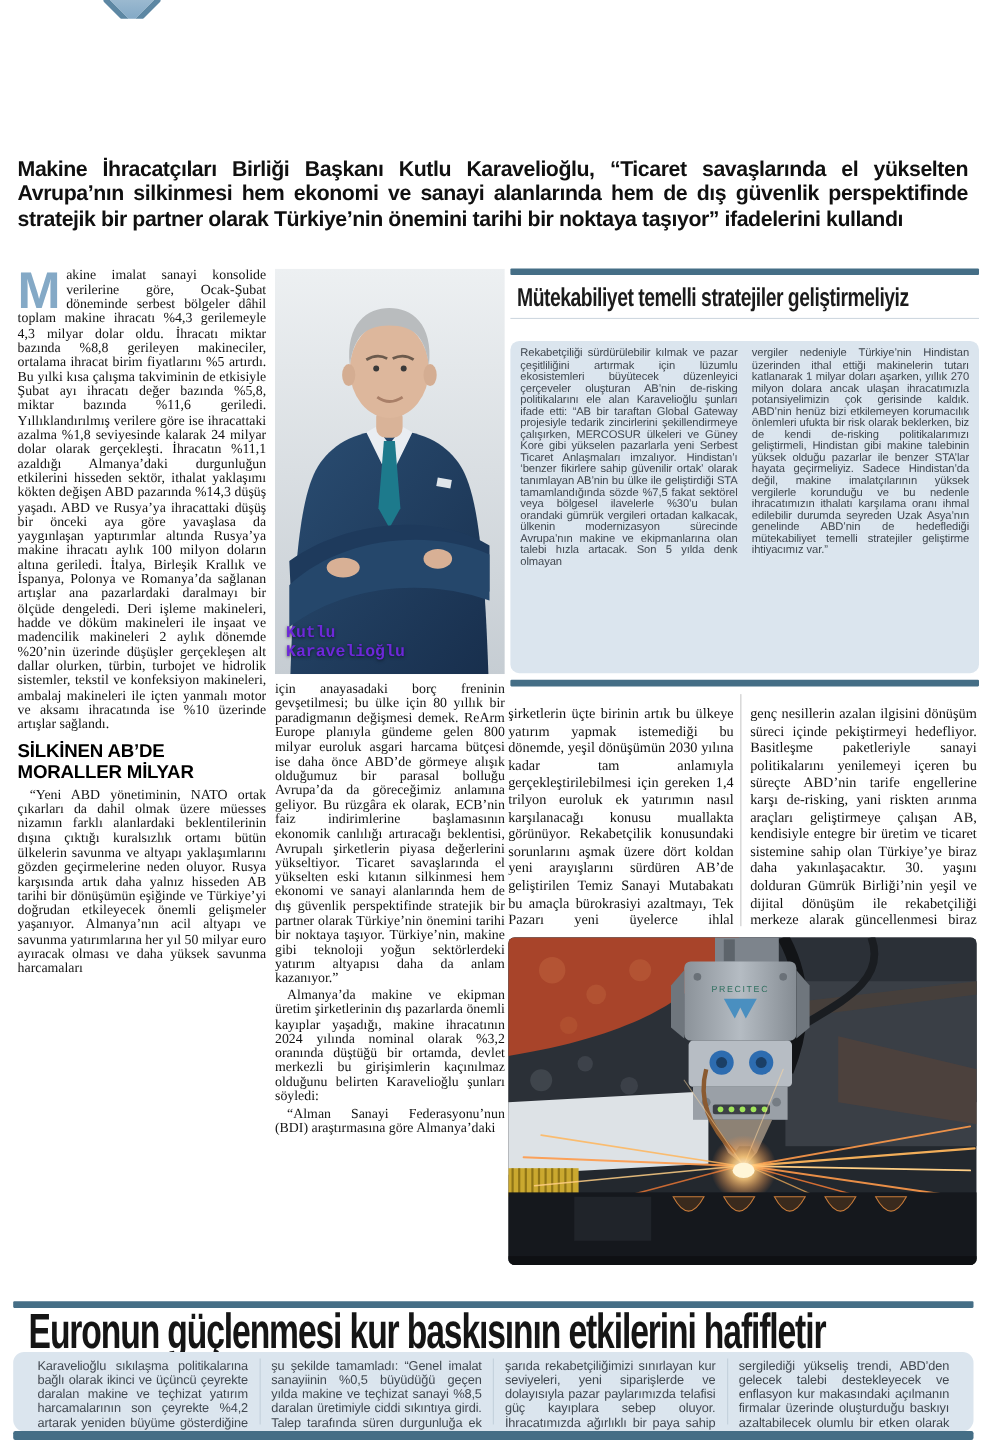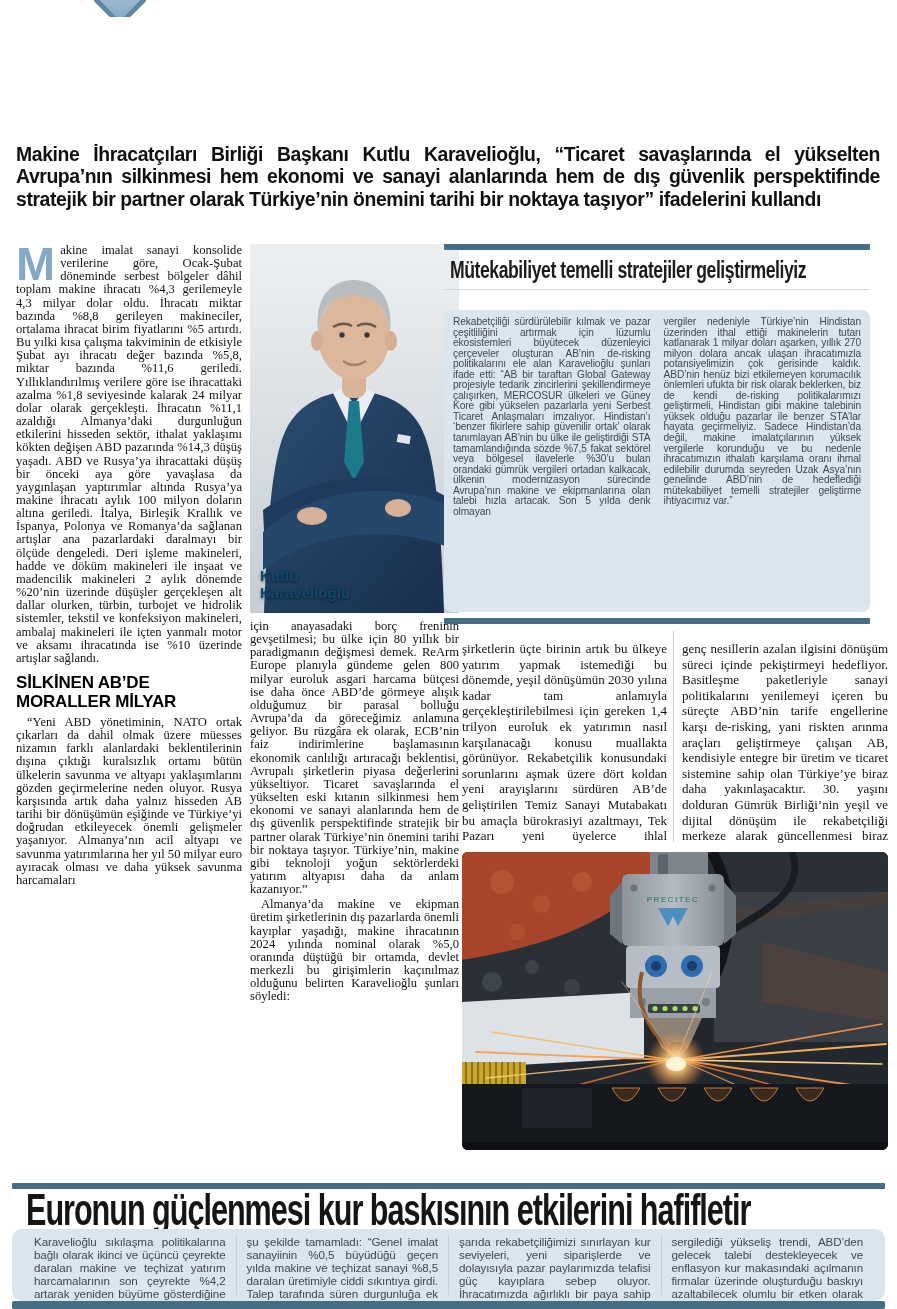--- a/index.html
+++ b/index.html
@@ -29,25 +29,25 @@
   .indent{text-indent:11px;}
   .dropcap{float:left;font-family:"Liberation Sans","DejaVu Sans",sans-serif;font-weight:700;
         font-size:47px;line-height:38px;color:#84a9c6;padding:1px 5px 0 0;}
   .subheading{font-family:"Liberation Sans","DejaVu Sans",sans-serif;font-weight:700;
         font-size:17px;line-height:19px;letter-spacing:-0.2px;margin:8px 0 5px 0;color:#000;text-align:left;}
 
   
   .portrait{position:relative;width:209px;height:369px;margin-bottom:7px;overflow:hidden;}
   .portrait svg{display:block;}
   .portrait-caption{position:absolute;left:10px;bottom:12px;
-        font-family:Liberation Sans, sans-serif;font-weight:700;font-size:15px;line-height:17px;
-        color:#0c4a6e;text-shadow:0 1px 3px rgba(0,0,0,.6);width:110px;}
-
-  
-  .qbox{position:absolute;left:444px;top:244px;width:426px;height:373px;}
+        font-family:Liberation Mono, monospace;font-weight:700;font-size:15px;line-height:17px;
+        color:#6d28d9;text-shadow:0 1px 3px rgba(0,0,0,.6);width:110px;}
+
+  
+  .qbox{position:absolute;left:464px;top:244px;width:426px;height:373px;}
   .qb-bar{height:6px;background:#456e86;border-radius:1px;}
   .qb-title{font-family:"Liberation Sans","DejaVu Sans",sans-serif;font-weight:700;font-size:23.5px;
         letter-spacing:-0.6px;color:#1b1b1b;margin:7px 0 0 6px;white-space:nowrap;
         transform:scaleX(0.75);transform-origin:0 50%;}
   .qb-rule{border-bottom:1px solid #cfd8e0;margin:5px 0 0 0;}
   .qb-panel{margin-top:20px;background:#dbe5ee;border-radius:8px;height:288px;padding:7px 9px;
         display:flex;gap:13px;overflow:hidden;}
   .qb-col{flex:1;font-family:"Liberation Sans","DejaVu Sans",sans-serif;font-size:10.2px;line-height:10.55px;
         color:#40474f;text-align:justify;letter-spacing:-0.1px;}
   .qb-bot{margin-top:6px;}
@@ -119,21 +119,22 @@
         <path d="M83 83 q10 -6 19 -1" stroke="#6b5a4c" stroke-width="2.5" fill="none"></path>
         <path d="M107 82 q10 -5 19 1" stroke="#6b5a4c" stroke-width="2.5" fill="none"></path>
         <circle cx="92" cy="91" r="2.7" fill="#3a3a3a"></circle>
         <circle cx="117" cy="91" r="2.7" fill="#3a3a3a"></circle>
         <path d="M93 117 q11 8 23 0" stroke="#a97f68" stroke-width="2.5" fill="none"></path>
         <rect x="148" y="190" width="13" height="8" fill="#dfe5ea" transform="rotate(10 148 190)"></rect>
       </svg>
       <div class="portrait-caption">Kutlu Karavelioğlu</div>
     </div>
     <p>için anayasadaki borç freninin gevşetilmesi; bu ülke için 80 yıllık bir paradigmanın değişmesi demek. ReArm Europe planıyla gündeme gelen 800 milyar euroluk asgari harcama bütçesi ise daha önce ABD’de görmeye alışık olduğumuz bir parasal bolluğu Avrupa’da da göreceğimiz anlamına geliyor. Bu rüzgâra ek olarak, ECB’nin faiz indirimlerine başlamasının ekonomik canlılığı artıracağı beklentisi, Avrupalı şirketlerin piyasa değerlerini yükseltiyor. Ticaret savaşlarında el yükselten eski kıtanın silkinmesi hem ekonomi ve sanayi alanlarında hem de dış güvenlik perspektifinde stratejik bir partner olarak Türkiye’nin önemini tarihi bir noktaya taşıyor. Türkiye’nin, makine gibi teknoloji yoğun sektörlerdeki yatırım altyapısı daha da anlam kazanıyor.”</p>
-    <p class="indent">Almanya’da makine ve ekipman üretim şirketlerinin dış pazarlarda önemli kayıplar yaşadığı, makine ihracatının 2024 yılında nominal olarak %5,0 oranında düştüğü bir ortamda, devlet merkezli bu girişimlerin kaçınılmaz olduğunu belirten Karavelioğlu şunları söyledi:</p>
+    <p class="indent">Almanya’da makine ve ekipman üretim şirketlerinin dış pazarlarda önemli kayıplar yaşadığı, makine ihracatının 2024 yılında nominal olarak %3,2 oranında düştüğü bir ortamda, devlet merkezli bu girişimlerin kaçınılmaz olduğunu belirten Karavelioğlu şunları söyledi:</p>
+    <p class="indent">“Alman Sanayi Federasyonu’nun (BDI) araştırmasına göre Almanya’daki</p>
   </div>
 
   <div class="qbox">
     <div class="qb-bar"></div>
     <div class="qb-title">Mütekabiliyet temelli stratejiler geliştirmeliyiz</div>
     <div class="qb-rule"></div>
     <div class="qb-panel">
       <div class="qb-col">Rekabetçiliği sürdürülebilir kılmak ve pazar çeşitliliğini artırmak için lüzumlu ekosistemleri büyütecek düzenleyici çerçeveler oluşturan AB’nin de-risking politikalarını ele alan Karavelioğlu şunları ifade etti: “AB bir taraftan Global Gateway projesiyle tedarik zincirlerini şekillendirmeye çalışırken, MERCOSUR ülkeleri ve Güney Kore gibi yükselen pazarlarla yeni Serbest Ticaret Anlaşmaları imzalıyor. Hindistan’ı ‘benzer fikirlere sahip güvenilir ortak’ olarak tanımlayan AB’nin bu ülke ile geliştirdiği STA tamamlandığında sözde %7,5 fakat sektörel veya bölgesel ilavelerle %30’u bulan orandaki gümrük vergileri ortadan kalkacak, ülkenin modernizasyon sürecinde Avrupa’nın makine ve ekipmanlarına olan talebi hızla artacak. Son 5 yılda denk olmayan</div>
       <div class="qb-col">vergiler nedeniyle Türkiye’nin Hindistan üzerinden ithal ettiği makinelerin tutarı katlanarak 1 milyar doları aşarken, yıllık 270 milyon dolara ancak ulaşan ihracatımızla potansiyelimizin çok gerisinde kaldık. ABD’nin henüz bizi etkilemeyen korumacılık önlemleri ufukta bir risk olarak beklerken, biz de kendi de-risking politikalarımızı geliştirmeli, Hindistan gibi makine talebinin yüksek olduğu pazarlar ile benzer STA’lar hayata geçirmeliyiz. Sadece Hindistan’da değil, makine imalatçılarının yüksek vergilerle korunduğu ve bu nedenle ihracatımızın ithalatı karşılama oranı ihmal edilebilir durumda seyreden Uzak Asya’nın genelinde ABD’nin de hedeflediği mütekabiliyet temelli stratejiler geliştirme ihtiyacımız var.”</div>
     </div>

